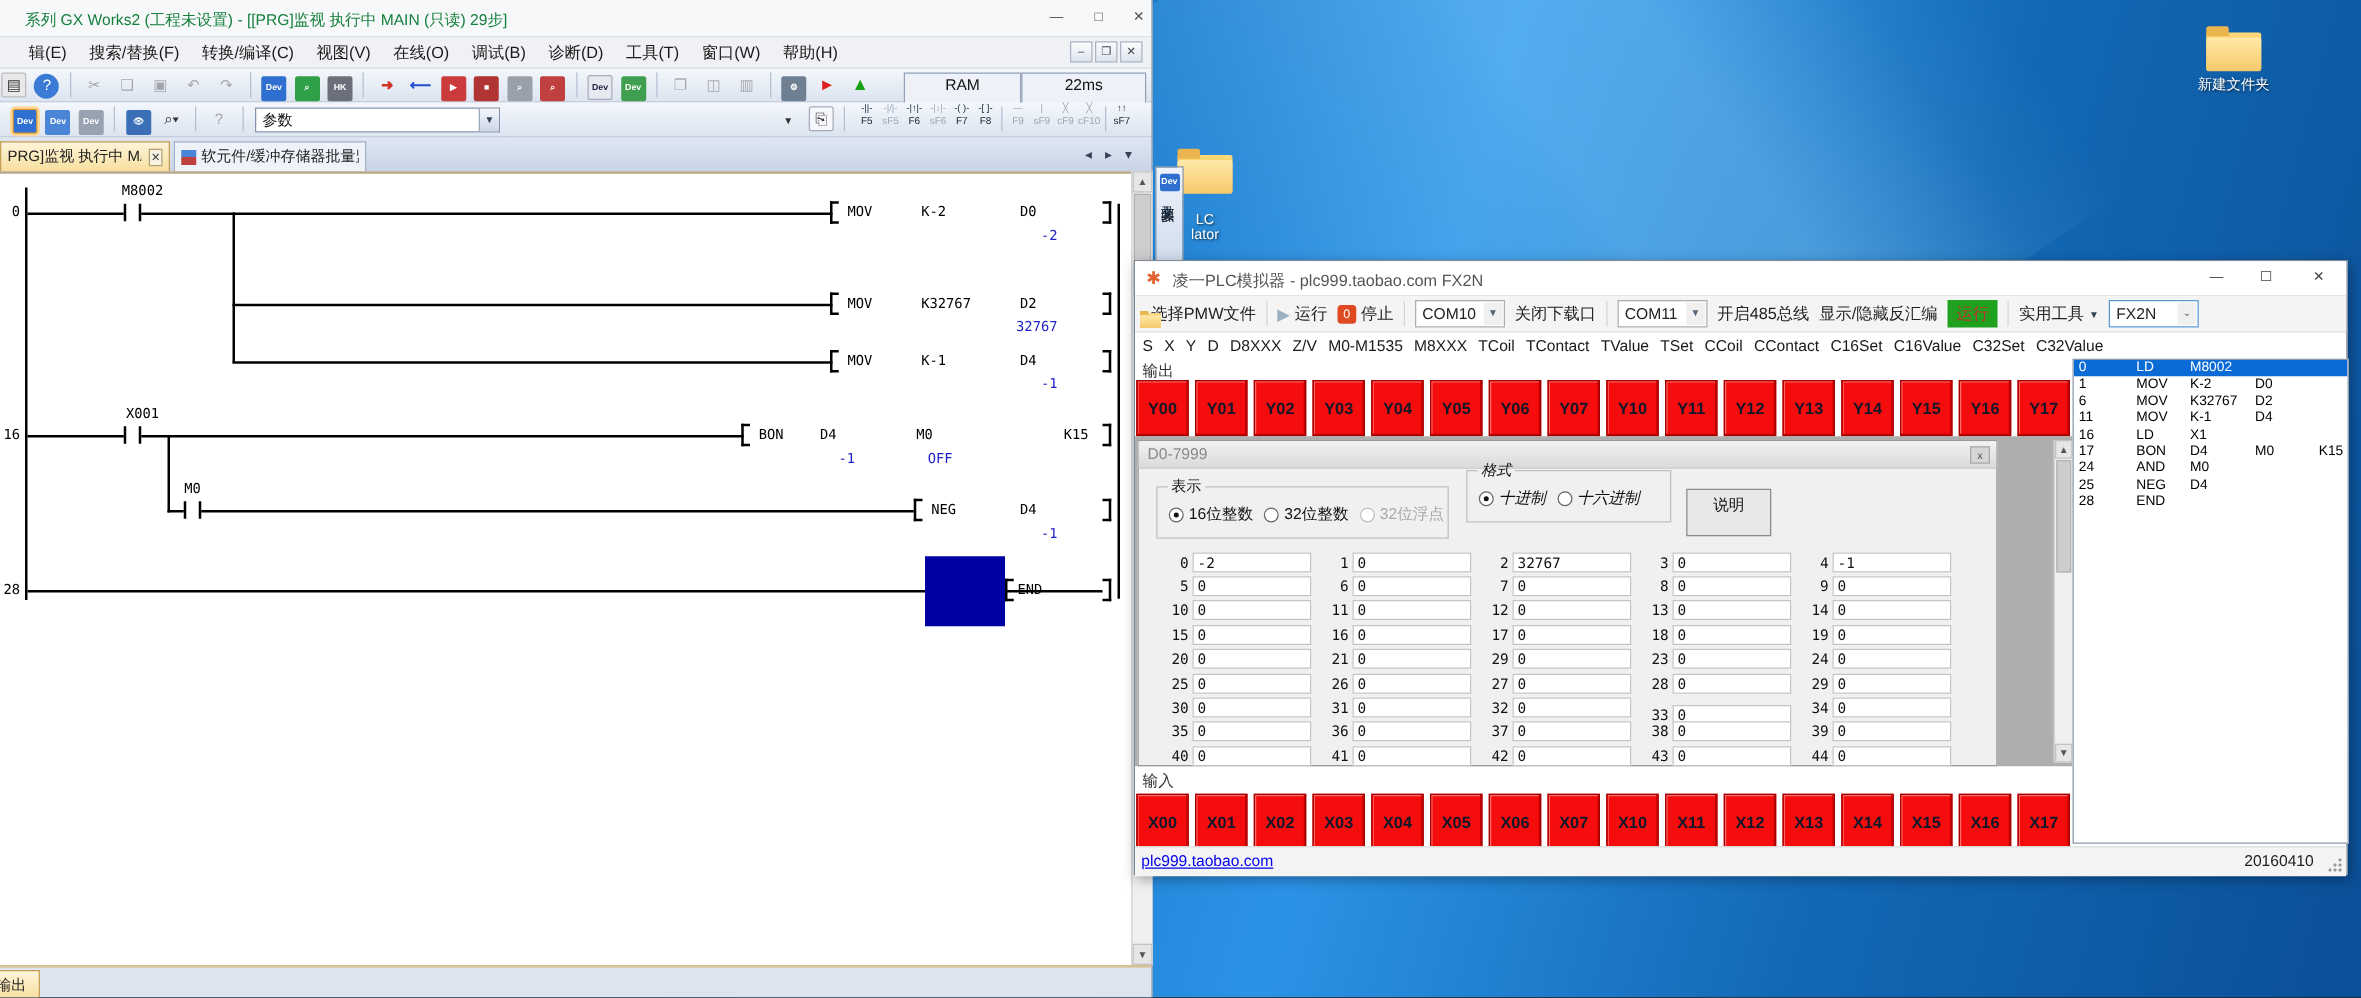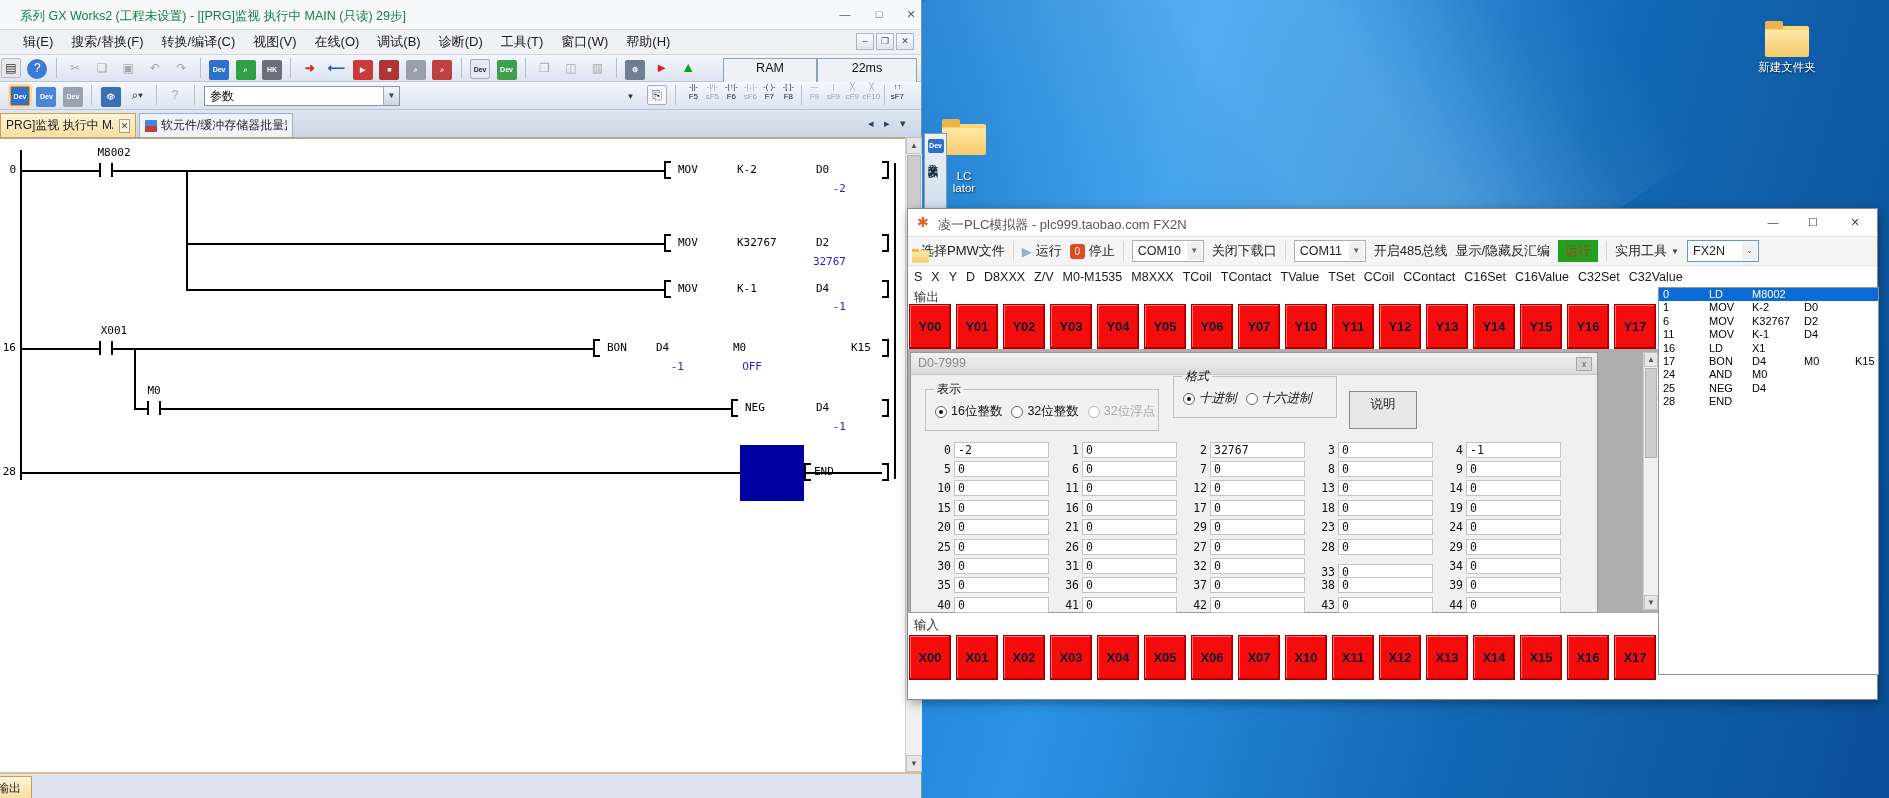--- a/index.html
+++ b/index.html
@@ -707,14 +707,19 @@
         <div class="iobtn">X10</div>
         <div class="iobtn">X11</div>
         <div class="iobtn">X12</div>
         <div class="iobtn">X13</div>
         <div class="iobtn">X14</div>
         <div class="iobtn">X15</div>
         <div class="iobtn">X16</div>
         <div class="iobtn">X17</div>
       </div>
 
+    <div class="sim-status">
+      <a class="simlink" href="#">plc999.taobao.com</a>
+      <span class="simdate">20160410</span>
+      <span class="grip"></span>
+    </div>
   </div>
 </div>
 
 </body></html>

